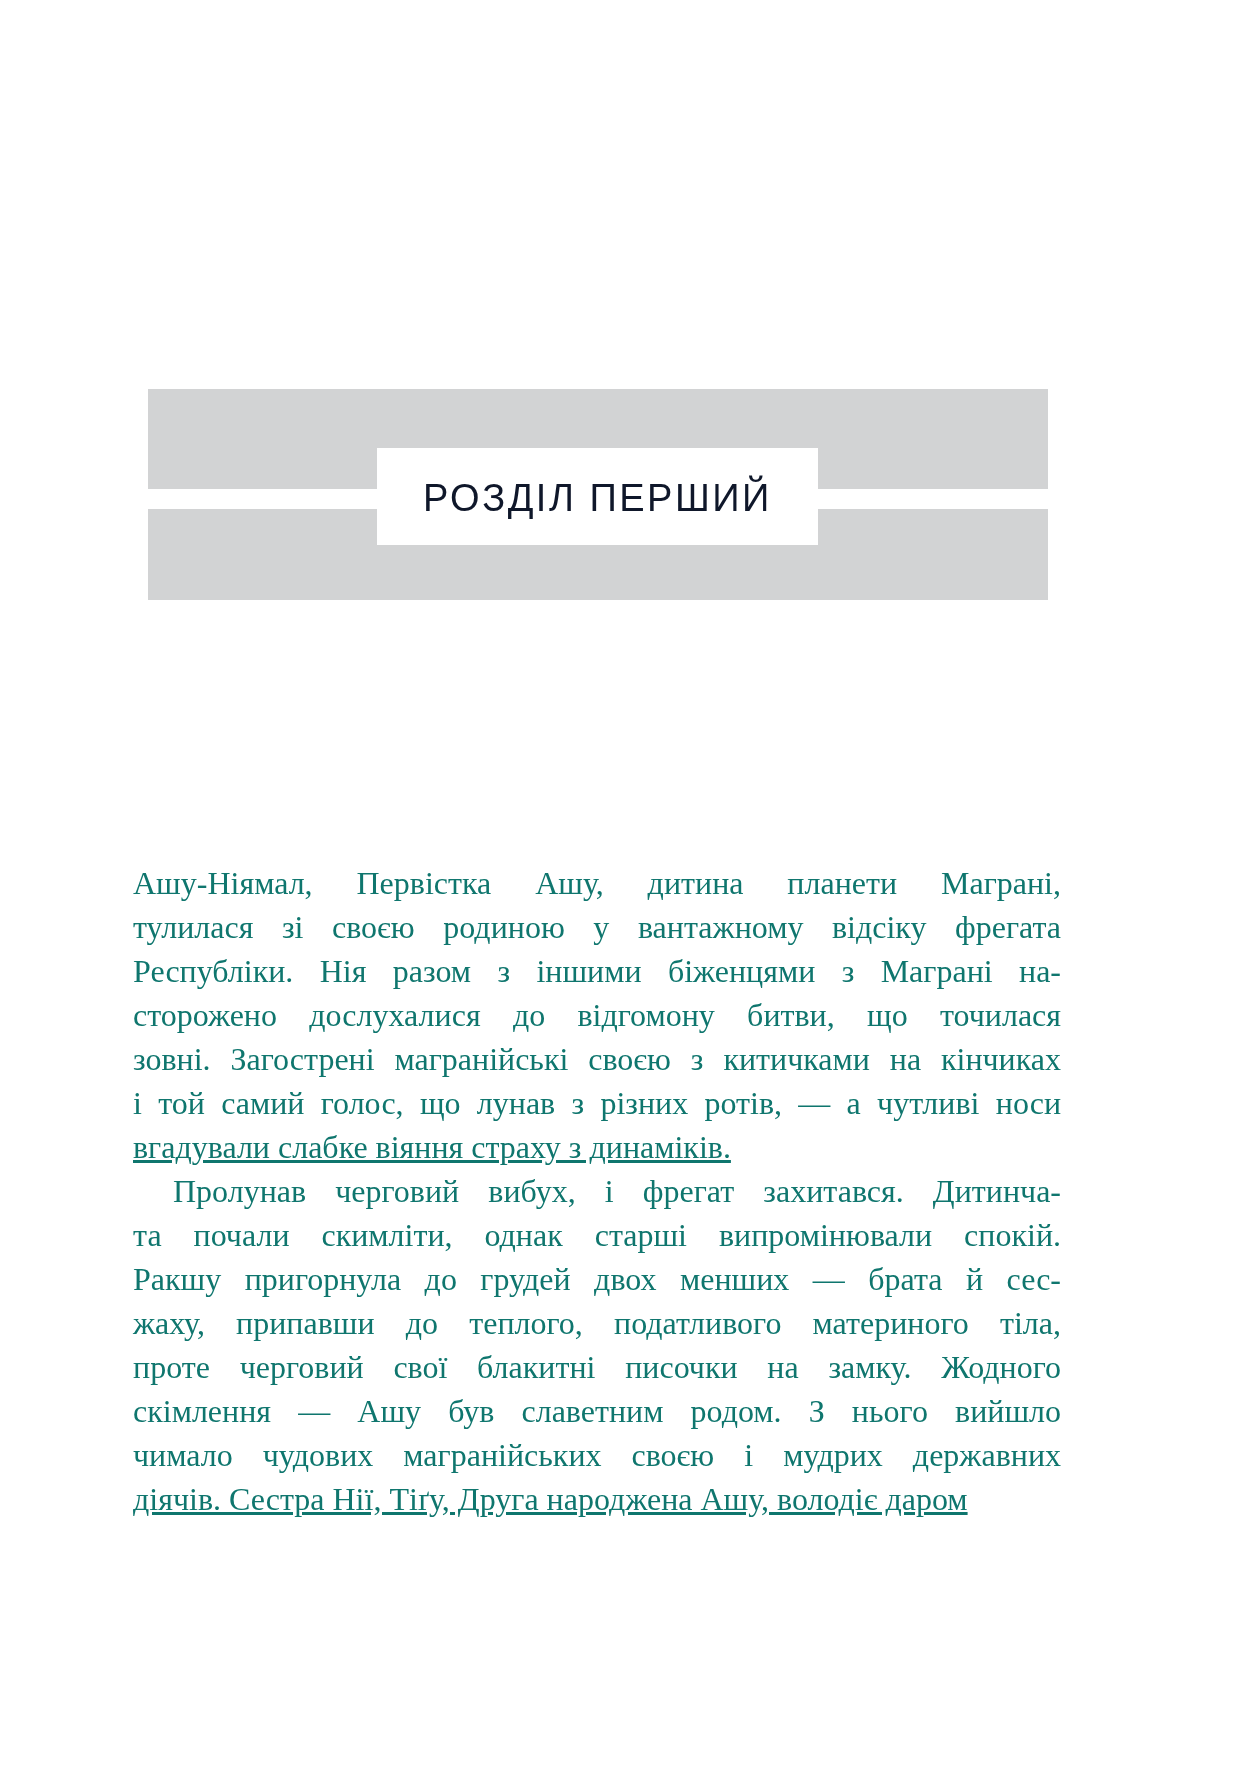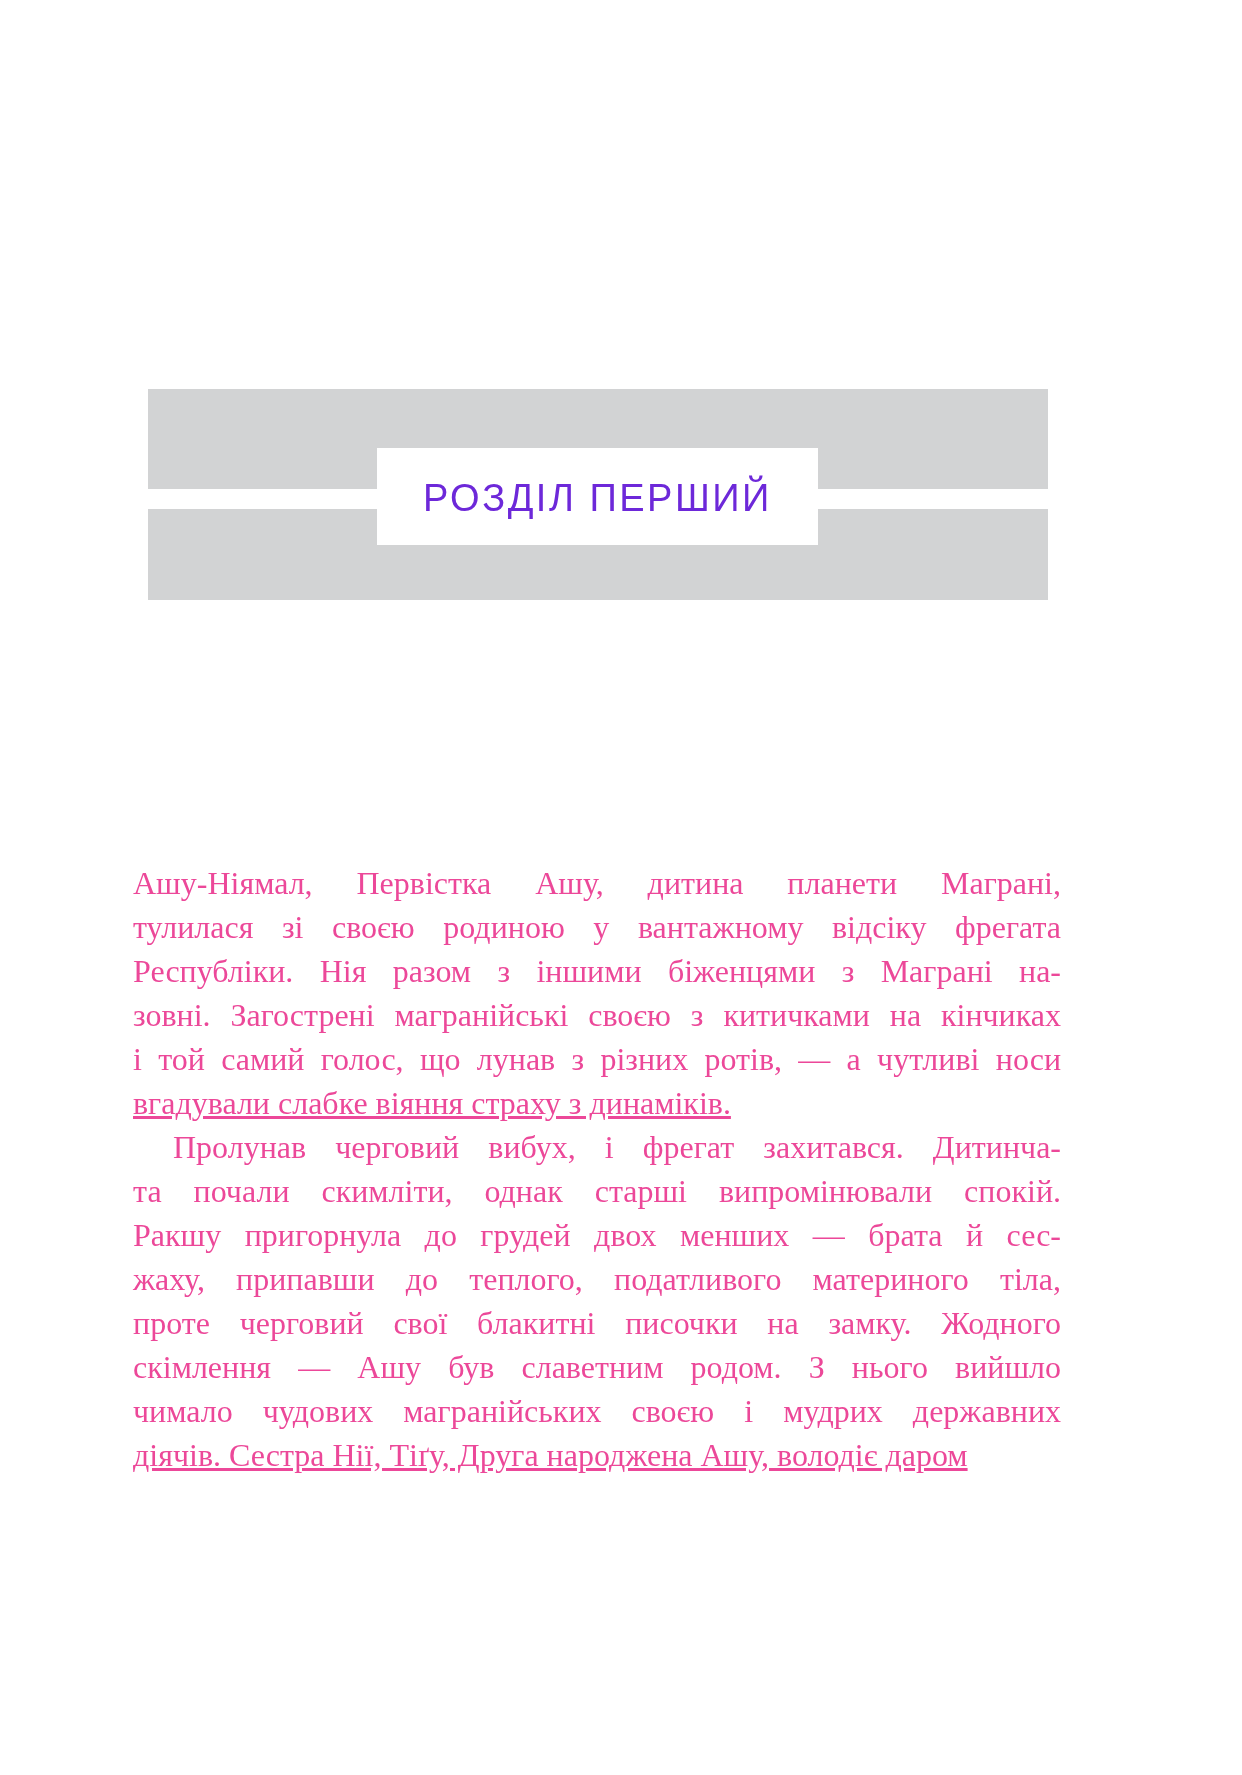--- a/index.html
+++ b/index.html
@@ -71,28 +71,29 @@
 </style>
 </head>
 <body>
 
 <div class="page">
 
   <div class="band band-top" style="background: rgb(210, 211, 212);"></div>
   <div class="band band-bottom" style="background: rgb(210, 211, 212);"></div>
 
   <div class="title-box" style="background: rgb(255, 255, 255);">
-    <h1 class="chapter-title" style="color: #6d28d9;">РОЗДІЛ ПЕРШИЙ</h1>
+    <h1 class="chapter-title" style="color: #0f172a;">РОЗДІЛ ПЕРШИЙ</h1>
   </div>
 
-  <div class="text-block" style="color: #ec4899;">
+  <div class="text-block" style="color: #0f766e;">
       <div class="paragraph">
         <div class="text-line">Ашу-Ніямал, Первістка Ашу, дитина планети Маграні,</div>
         <div class="text-line">тулилася зі своєю родиною у вантажному відсіку фрегата</div>
         <div class="text-line">Республіки. Нія разом з іншими біженцями з Маграні на-</div>
+        <div class="text-line">сторожено дослухалися до відгомону битви, що точилася</div>
         <div class="text-line">зовні. Загострені магранійські своєю з китичками на кінчиках</div>
         <div class="text-line">і той самий голос, що лунав з різних ротів, — а чутливі носи</div>
         <div class="text-line last-line">вгадували слабке віяння страху з динаміків.</div>
       </div>
       <div class="paragraph">
         <div class="text-line indented">Пролунав черговий вибух, і фрегат захитався. Дитинча-</div>
         <div class="text-line">та почали скимліти, однак старші випромінювали спокій.</div>
         <div class="text-line">Ракшу пригорнула до грудей двох менших — брата й сес-</div>
         <div class="text-line">жаху, припавши до теплого, податливого материного тіла,</div>
         <div class="text-line">проте черговий свої блакитні писочки на замку. Жодного</div>

